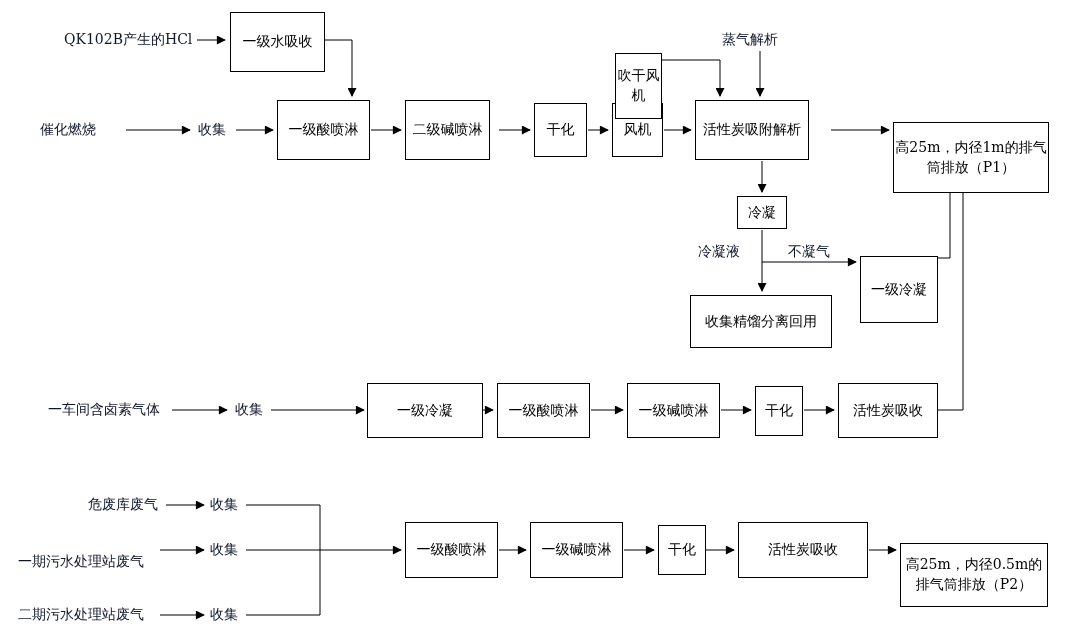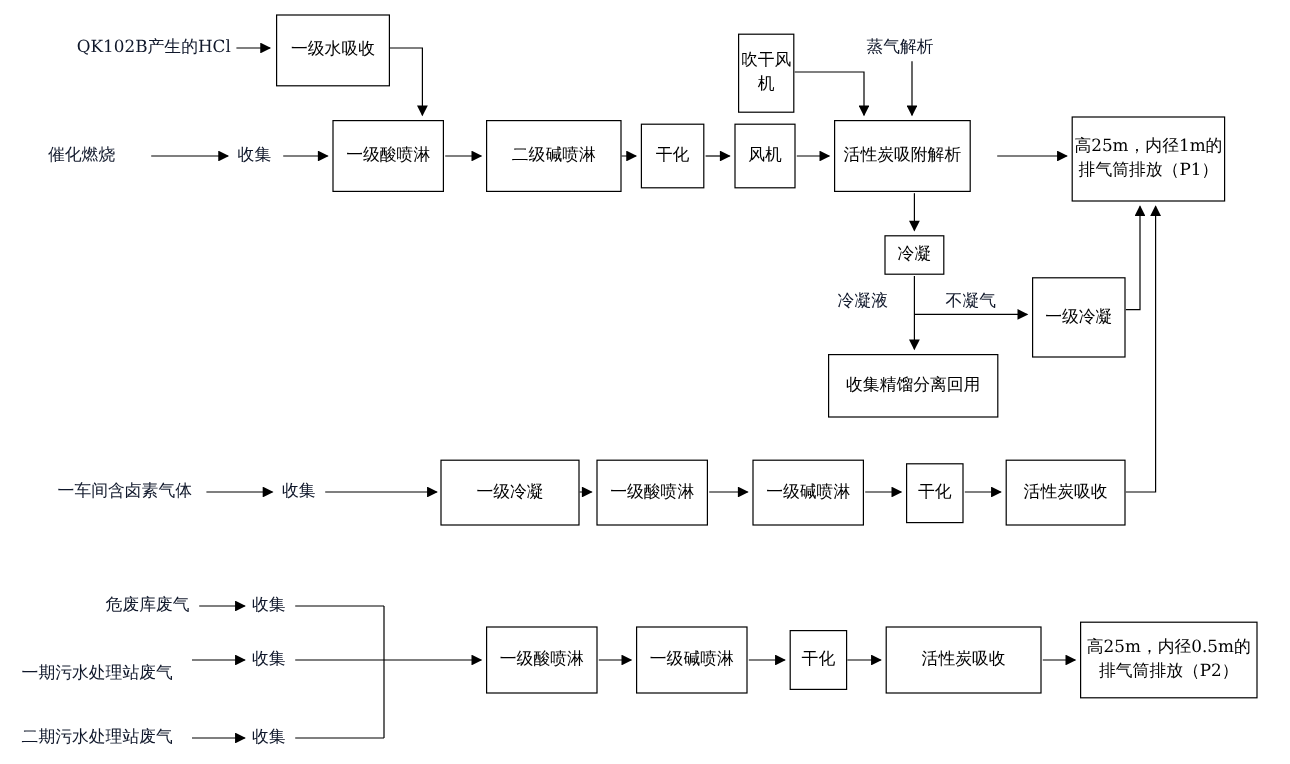--- a/index.html
+++ b/index.html
@@ -25,21 +25,21 @@
     border: 1px solid #000;
     background: #ffffff;
     display: flex;
     align-items: center;
     justify-content: center;
     text-align: center;
     font-size: 14px;
     line-height: 1.4;
     color: #000;
   }
-  .pad { padding: 0 0; }
+  .pad { padding: 0 0; margin-top: 25px; }
   .label {
     position: absolute;
     font-size: 14px;
     line-height: 15px;
     white-space: nowrap;
     color: #0f172a;
   }
 </style>
 </head>
 <body>
@@ -97,27 +97,27 @@
       <path d="M869,550 L896,550" marker-end="url(#arrow)"></path>
     </g>
   </svg>
 
   <div class="label" style="left:64px;top:32px">QK102B产生的HCl</div>
   <div class="box" style="left:230px;top:12px;width:95px;height:60px">一级水吸收</div>
 
   <div class="label" style="left:40px;top:122px">催化燃烧</div>
   <div class="label" style="left:198px;top:122px">收集</div>
   <div class="box" style="left:277px;top:100px;width:93px;height:60px">一级酸喷淋</div>
-  <div class="box" style="left:405px;top:100px;width:113px;height:60px">二级碱喷淋</div>
+  <div class="box" style="left:405px;top:100px;width:85px;height:60px">二级碱喷淋</div>
   <div class="box" style="left:534px;top:103px;width:53px;height:54px">干化</div>
   <div class="box" style="left:612px;top:103px;width:51px;height:54px">风机</div>
   <div class="box pad" style="left:615px;top:28px;width:47px;height:66px">吹干风机</div>
   <div class="label" style="left:722px;top:32px">蒸气解析</div>
   <div class="box" style="left:695px;top:100px;width:114px;height:60px">活性炭吸附解析</div>
-  <div class="box pad" style="left:893px;top:97px;width:128px;height:71px">高25m，内径1m的排气筒排放（P1）</div>
+  <div class="box pad" style="left:893px;top:97px;width:156px;height:71px">高25m，内径1m的排气筒排放（P1）</div>
 
   <div class="box" style="left:737px;top:196px;width:50px;height:33px">冷凝</div>
   <div class="label" style="left:698px;top:244px">冷凝液</div>
   <div class="label" style="left:788px;top:244px">不凝气</div>
   <div class="box" style="left:690px;top:295px;width:142px;height:53px">收集精馏分离回用</div>
   <div class="box pad" style="left:860px;top:231px;width:78px;height:67px">一级冷凝</div>
 
   <div class="label" style="left:48px;top:402px">一车间含卤素气体</div>
   <div class="label" style="left:235px;top:402px">收集</div>
   <div class="box" style="left:367px;top:383px;width:116px;height:55px">一级冷凝</div>

